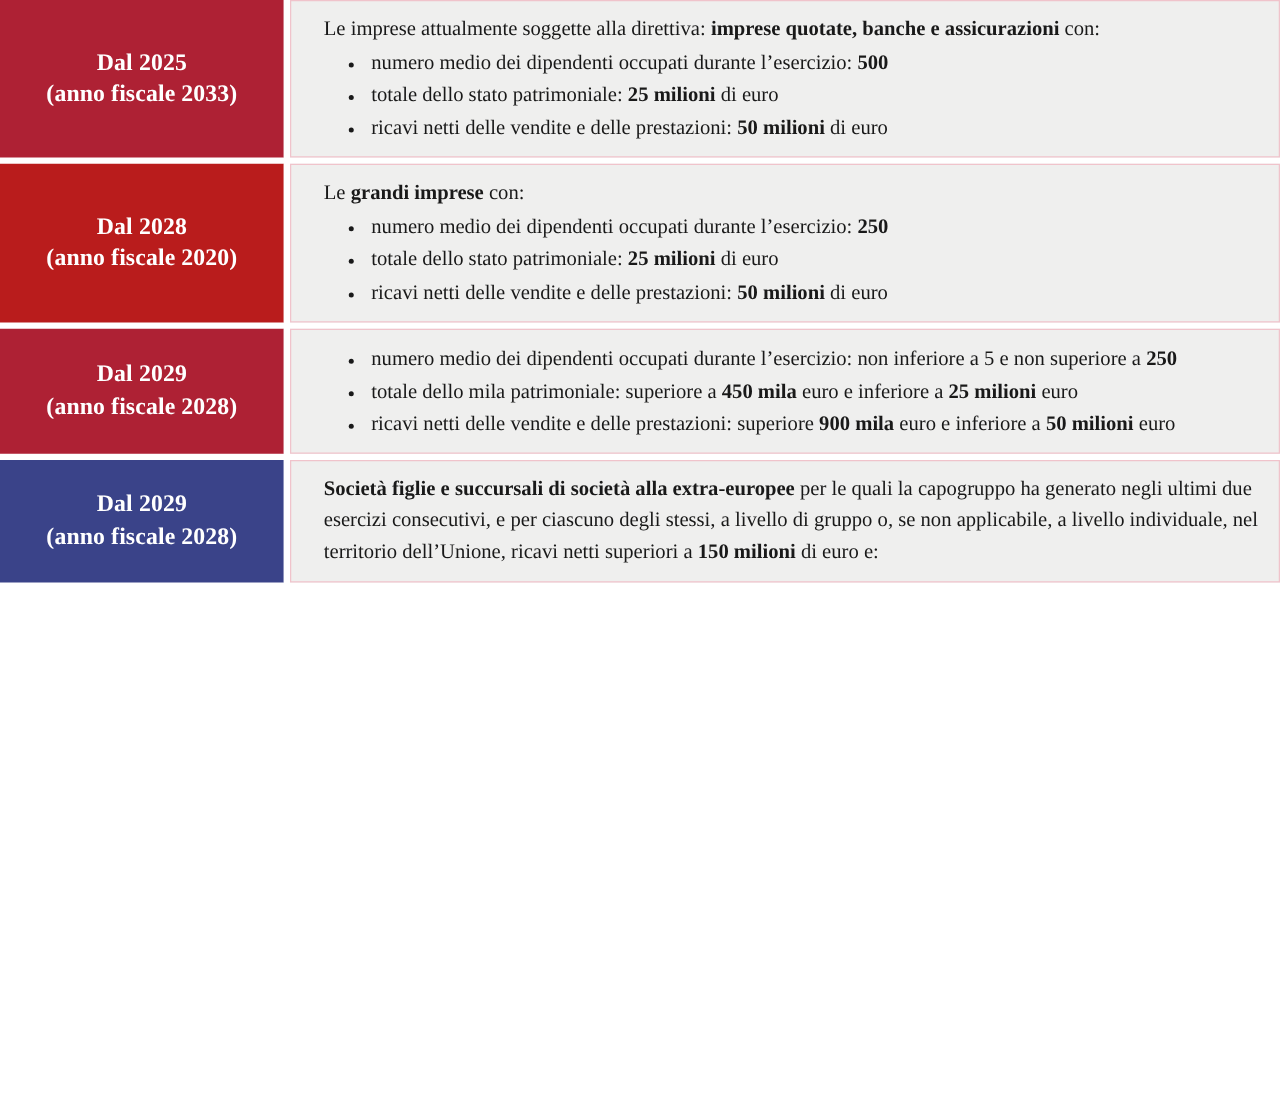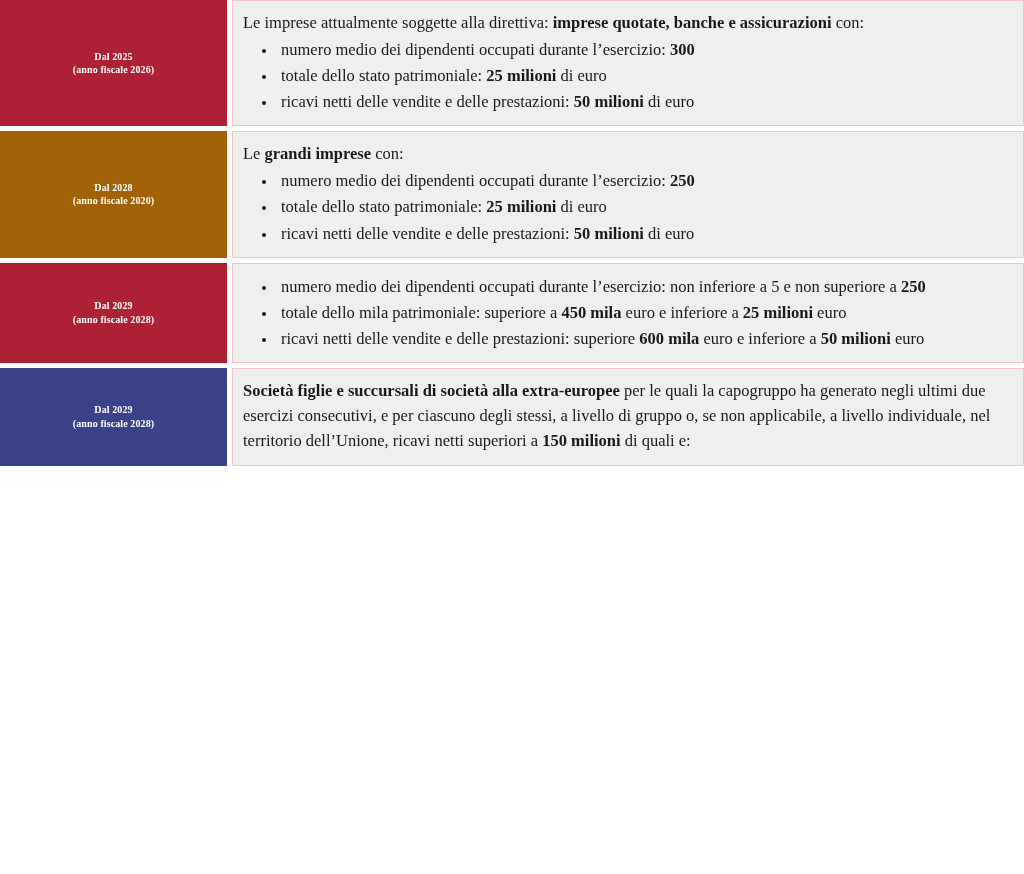--- a/index.html
+++ b/index.html
@@ -32,40 +32,40 @@
   .label-cell {
     width: 227px;
     min-width: 227px;
     box-sizing: border-box;
     display: flex;
     align-items: center;
     justify-content: center;
     text-align: center;
     color: #ffffff;
     font-weight: bold;
-    font-size: 10px;
+    font-size: 19px;
     line-height: 1.35;
     letter-spacing: 0.1px;
     padding: 6px 8px;
   }
   .label-cell.red  { background: #ae2134; }
   .label-cell.blue { background: #3a4389; }
 
   .spacer-cell {
     width: 5px;
     min-width: 5px;
     background: #ffffff;
   }
 
   .content-cell {
     flex: 1 1 auto;
     box-sizing: border-box;
     background: #efefee;
     border: 1px solid #f0c3cb;
-    padding: 9px 14px 10px 10px;
+    padding: 9px 14px 10px 26px;
     font-size: 16.5px;
     line-height: 1.52;
     color: #191919;
   }
 
   .content-cell p {
     margin: 0 0 2px 0;
   }
 
   .content-cell ul {
@@ -85,36 +85,36 @@
 </style>
 </head>
 <body>
 
 <div class="csrd-table">
 
   <div class="row">
     <div class="label-cell red" style="background: rgb(174, 33, 52);">
       <span>
         <span>Dal 2025</span><br>
-        <span>(anno fiscale 2026)</span>
+        <span>(anno fiscale 2033)</span>
       </span>
     </div>
     <div class="spacer-cell"></div>
     <div class="content-cell">
       <p><span>Le imprese attualmente soggette alla direttiva: </span><b>imprese quotate, banche e assicurazioni</b><span> con:</span></p>
       <ul>
-        <li><span>numero medio dei dipendenti occupati durante l’esercizio: </span><b>300</b><span></span></li>
+        <li><span>numero medio dei dipendenti occupati durante l’esercizio: </span><b>500</b><span></span></li>
         <li><span>totale dello stato patrimoniale: </span><b>25 milioni</b><span> di euro</span></li>
         <li><span>ricavi netti delle vendite e delle prestazioni: </span><b>50 milioni</b><span> di euro</span></li>
       </ul>
     </div>
   </div>
 
   <div class="row">
-    <div class="label-cell blue" style="background: #a16207;">
+    <div class="label-cell blue" style="background: #b91c1c;">
       <span>
         <span>Dal 2028</span><br>
         <span>(anno fiscale 2020)</span>
       </span>
     </div>
     <div class="spacer-cell"></div>
     <div class="content-cell">
       <p><span>Le </span><b>grandi imprese</b><span> con:</span></p>
       <ul>
         <li><span>numero medio dei dipendenti occupati durante l’esercizio: </span><b>250</b><span></span></li>
@@ -129,31 +129,31 @@
       <span>
         <span>Dal 2029</span><br>
         <span>(anno fiscale 2028)</span>
       </span>
     </div>
     <div class="spacer-cell"></div>
     <div class="content-cell">
       <ul>
         <li><span>numero medio dei dipendenti occupati durante l’esercizio: non inferiore a 5 e non superiore a </span><b>250</b><span></span></li>
         <li><span>totale dello mila patrimoniale: superiore a </span><b>450 mila</b><span> euro e inferiore a </span><b>25 milioni</b><span> euro</span></li>
-        <li><span>ricavi netti delle vendite e delle prestazioni: superiore </span><b>600 mila</b><span> euro e inferiore a </span><b>50 milioni</b><span> euro</span></li>
+        <li><span>ricavi netti delle vendite e delle prestazioni: superiore </span><b>900 mila</b><span> euro e inferiore a </span><b>50 milioni</b><span> euro</span></li>
       </ul>
     </div>
   </div>
 
   <div class="row">
     <div class="label-cell blue" style="background: rgb(58, 67, 137);">
       <span>
         <span>Dal 2029</span><br>
         <span>(anno fiscale 2028)</span>
       </span>
     </div>
     <div class="spacer-cell"></div>
     <div class="content-cell">
-      <p><b>Società figlie e succursali di società alla extra-europee</b><span> per le quali la capogruppo ha generato negli ultimi due esercizi consecutivi, e per ciascuno degli stessi, a livello di gruppo o, se non applicabile, a livello individuale, nel territorio dell’Unione, ricavi netti superiori a </span><b>150 milioni</b><span> di quali e:</span></p>
+      <p><b>Società figlie e succursali di società alla extra-europee</b><span> per le quali la capogruppo ha generato negli ultimi due esercizi consecutivi, e per ciascuno degli stessi, a livello di gruppo o, se non applicabile, a livello individuale, nel territorio dell’Unione, ricavi netti superiori a </span><b>150 milioni</b><span> di euro e:</span></p>
     </div>
   </div>
 
 </div>
 
 </body></html>

